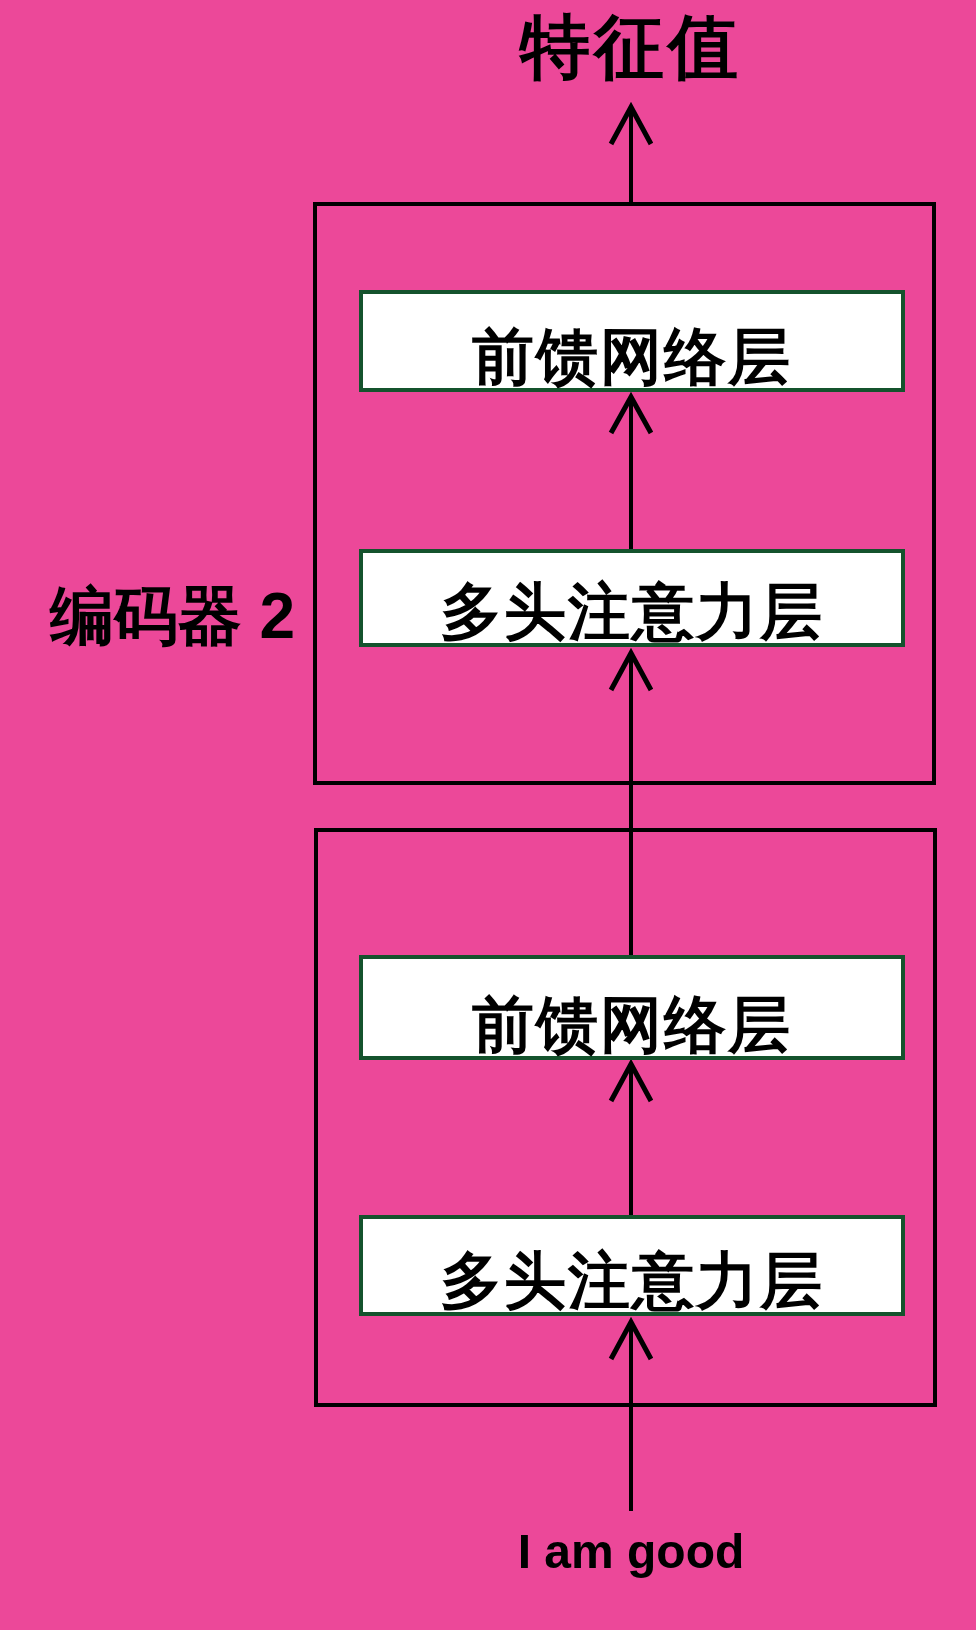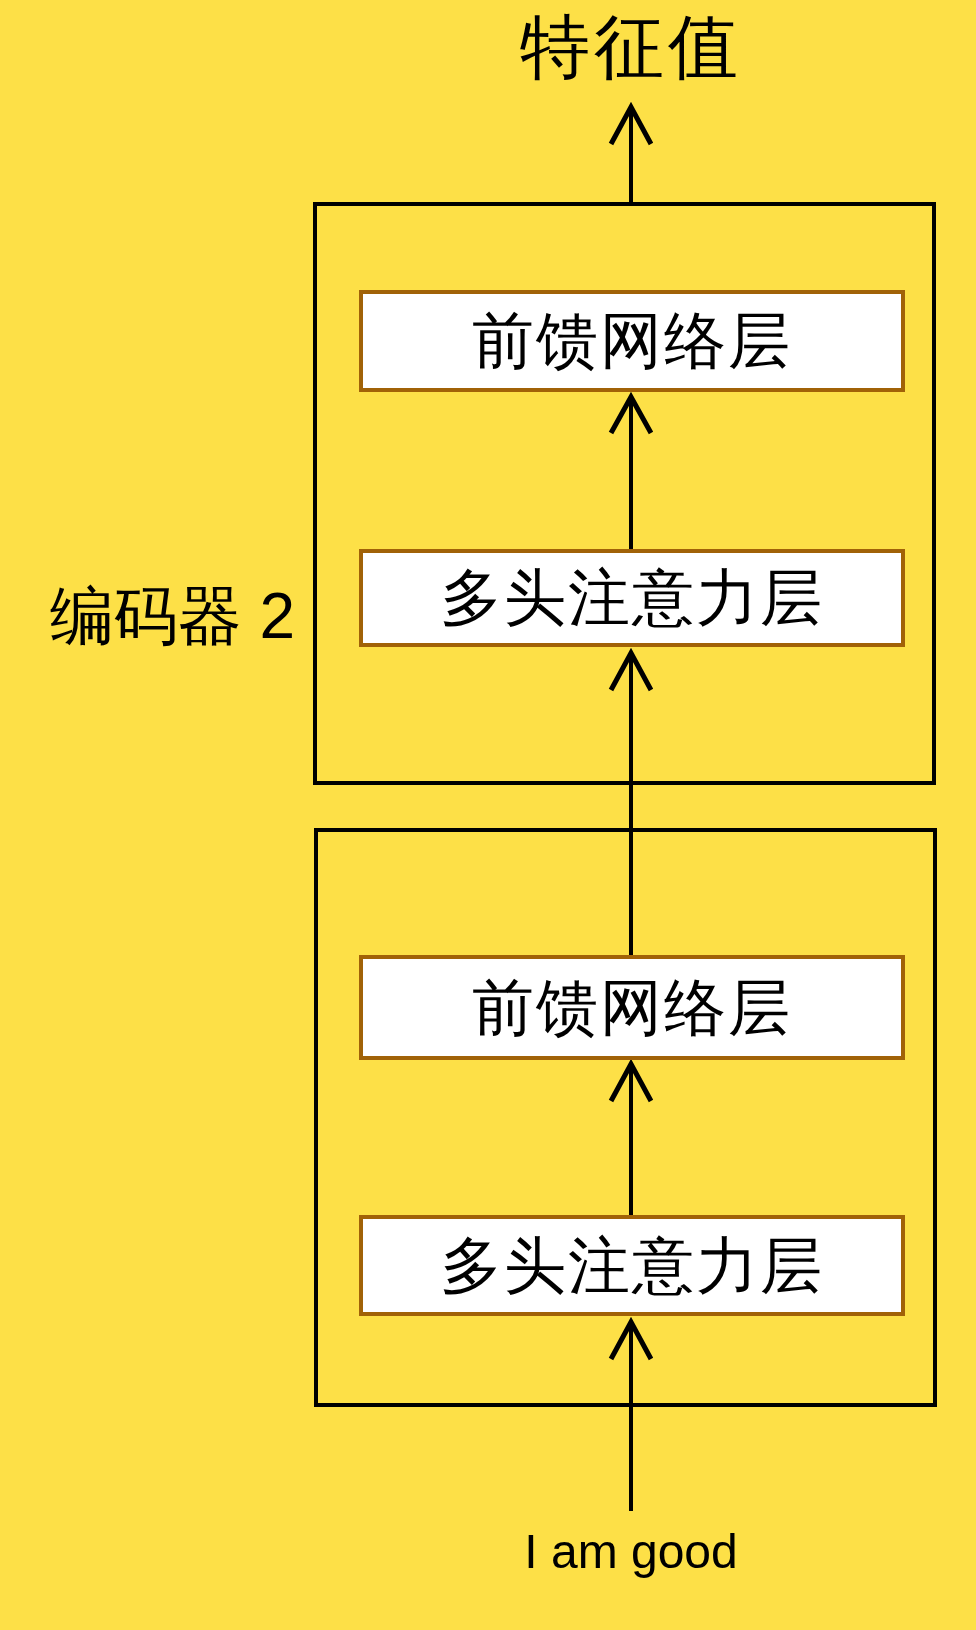--- a/index.html
+++ b/index.html
@@ -4,24 +4,25 @@
 <style>
   html, body {
     margin: 0;
     padding: 0;
     background: #ffffff;
   }
   .canvas {
     position: relative;
     width: 976px;
     height: 1630px;
-    background: #fde047;
+    background: #ec4899;
     font-family: "Liberation Sans", sans-serif;
     color: #000000;
     overflow: hidden;
+    font-weight: bold;
   }
   .arrows-layer {
     position: absolute;
     left: 0;
     top: 0;
     width: 976px;
     height: 1630px;
     z-index: 1;
   }
   .arrow-line {
@@ -38,24 +39,24 @@
   .outer-box {
     position: absolute;
     box-sizing: border-box;
     border: 4px solid #000000;
     background: transparent;
     z-index: 2;
   }
   .inner-box {
     position: absolute;
     box-sizing: border-box;
-    border: 4px solid #a16207;
+    border: 4px solid #14532d;
     background: #ffffff;
     display: flex;
-    align-items: center;
+    align-items: flex-end;
     justify-content: center;
     z-index: 3;
   }
   .inner-box .layer-label {
     font-size: 62px;
     line-height: 1;
     letter-spacing: 2px;
     white-space: nowrap;
     color: #000000;
   }

